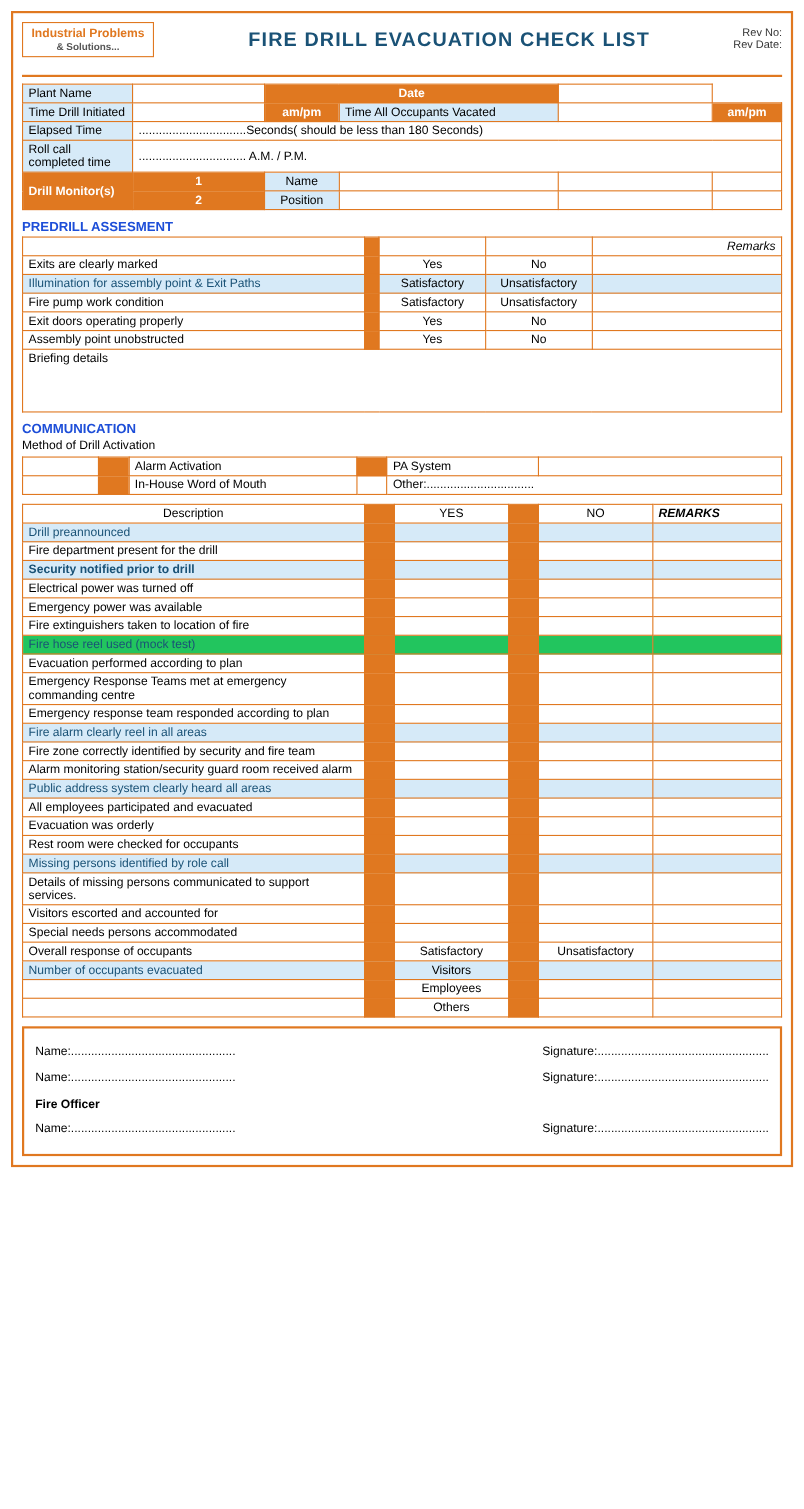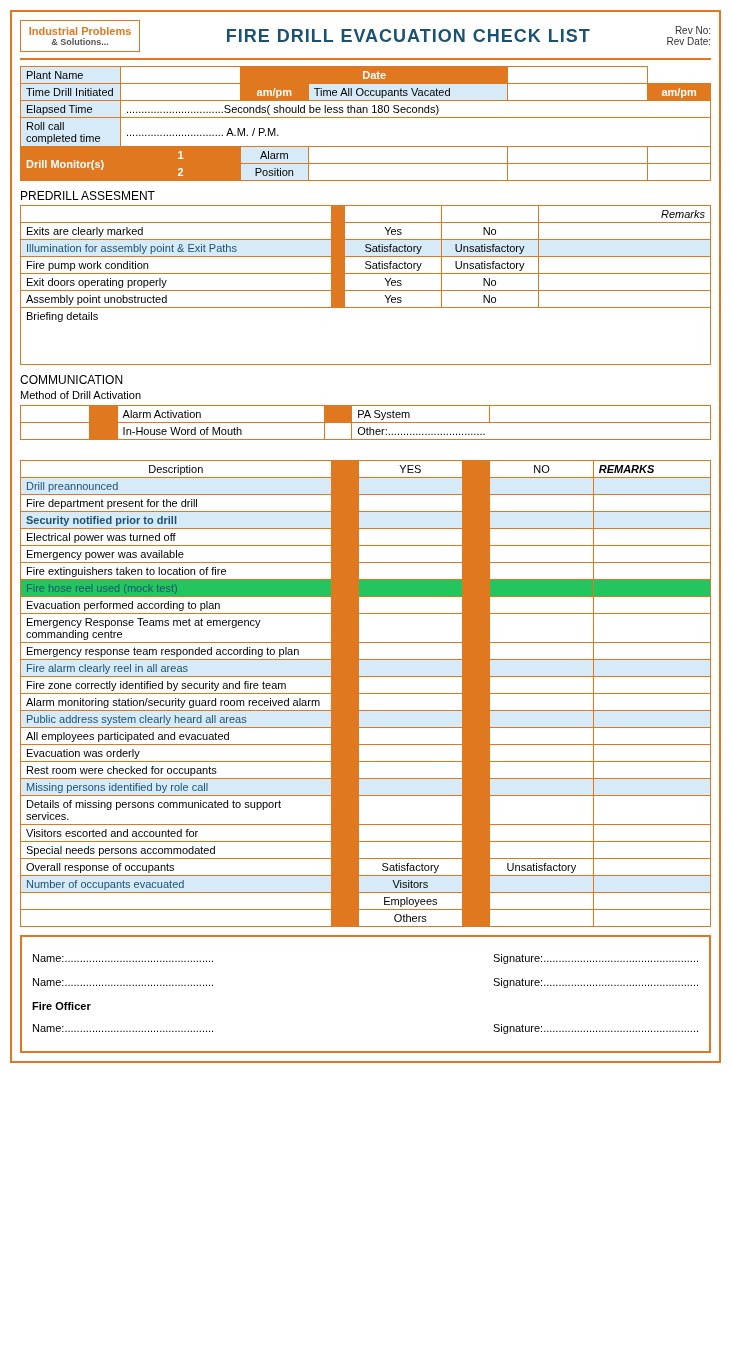--- a/index.html
+++ b/index.html
@@ -12,21 +12,21 @@
     }
     .outer-border {
       border: 2px solid #e07820;
       padding: 8px;
     }
     
     .header {
       display: flex;
       align-items: center;
       border-bottom: 2px solid #e07820;
-      padding-bottom: 6px;
+      padding-bottom: 16px;
       margin-bottom: 6px;
     }
     .logo-area {
       width: 120px;
       border: 1px solid #e07820;
       padding: 4px;
       margin-right: 10px;
       text-align: center;
       font-size: 10px;
       font-weight: bold;
@@ -57,25 +57,25 @@
     table.info-table td {
       border: 1px solid #e07820;
       padding: 2px 5px;
       font-size: 11px;
     }
     .bg-orange { background-color: #e07820; color: #fff; font-weight: bold; }
     .bg-light-blue { background-color: #d6eaf8; }
 
     
     .section-header {
-      font-weight: normal;
+      font-weight: bold;
       font-size: 12px;
       margin-top: 8px;
       margin-bottom: 2px;
-      color: #000000;
+      color: #1d4ed8;
     }
     .section-subheader {
       font-size: 11px;
       margin-bottom: 4px;
       color: #000;
     }
 
     
     table.predrill-table {
       width: 100%;
@@ -164,21 +164,21 @@
       <td class="bg-light-blue" style="width:100px;">Elapsed Time</td>
       <td colspan="5">................................Seconds( should be less than 180 Seconds)</td>
     </tr>
     <tr>
       <td class="bg-light-blue">Roll call completed time</td>
       <td colspan="5">................................ A.M. / P.M.</td>
     </tr>
     <tr>
       <td class="bg-orange" rowspan="2">Drill Monitor(s)</td>
       <td class="bg-orange text-center" style="width:20px;">1</td>
-      <td class="bg-light-blue text-center">Alarm</td>
+      <td class="bg-light-blue text-center">Name</td>
       <td></td>
       <td></td>
       <td></td>
     </tr>
     <tr>
       <td class="bg-orange text-center">2</td>
       <td class="bg-light-blue text-center">Position</td>
       <td></td>
       <td></td>
       <td></td>
@@ -236,21 +236,21 @@
         <span>Briefing details</span>
         <div class="briefing-empty"></div>
       </td>
     </tr>
   </tbody>
     </table>
 
   <div class="section-header">COMMUNICATION</div>
   <div class="section-subheader">Method of Drill Activation</div>
 
-  <table class="comm-table" style="margin-bottom:20px;">
+  <table class="comm-table" style="margin-bottom:8px;">
     <tbody>
         <tr>
       <td style="width:10%;"></td>
       <td class="bg-orange" style="width:4%;"></td>
       <td style="width:30%;">Alarm Activation</td>
       <td class="bg-orange" style="width:4%;"></td>
       <td style="width:20%;">PA System</td>
       <td></td>
     </tr>
     <tr>

